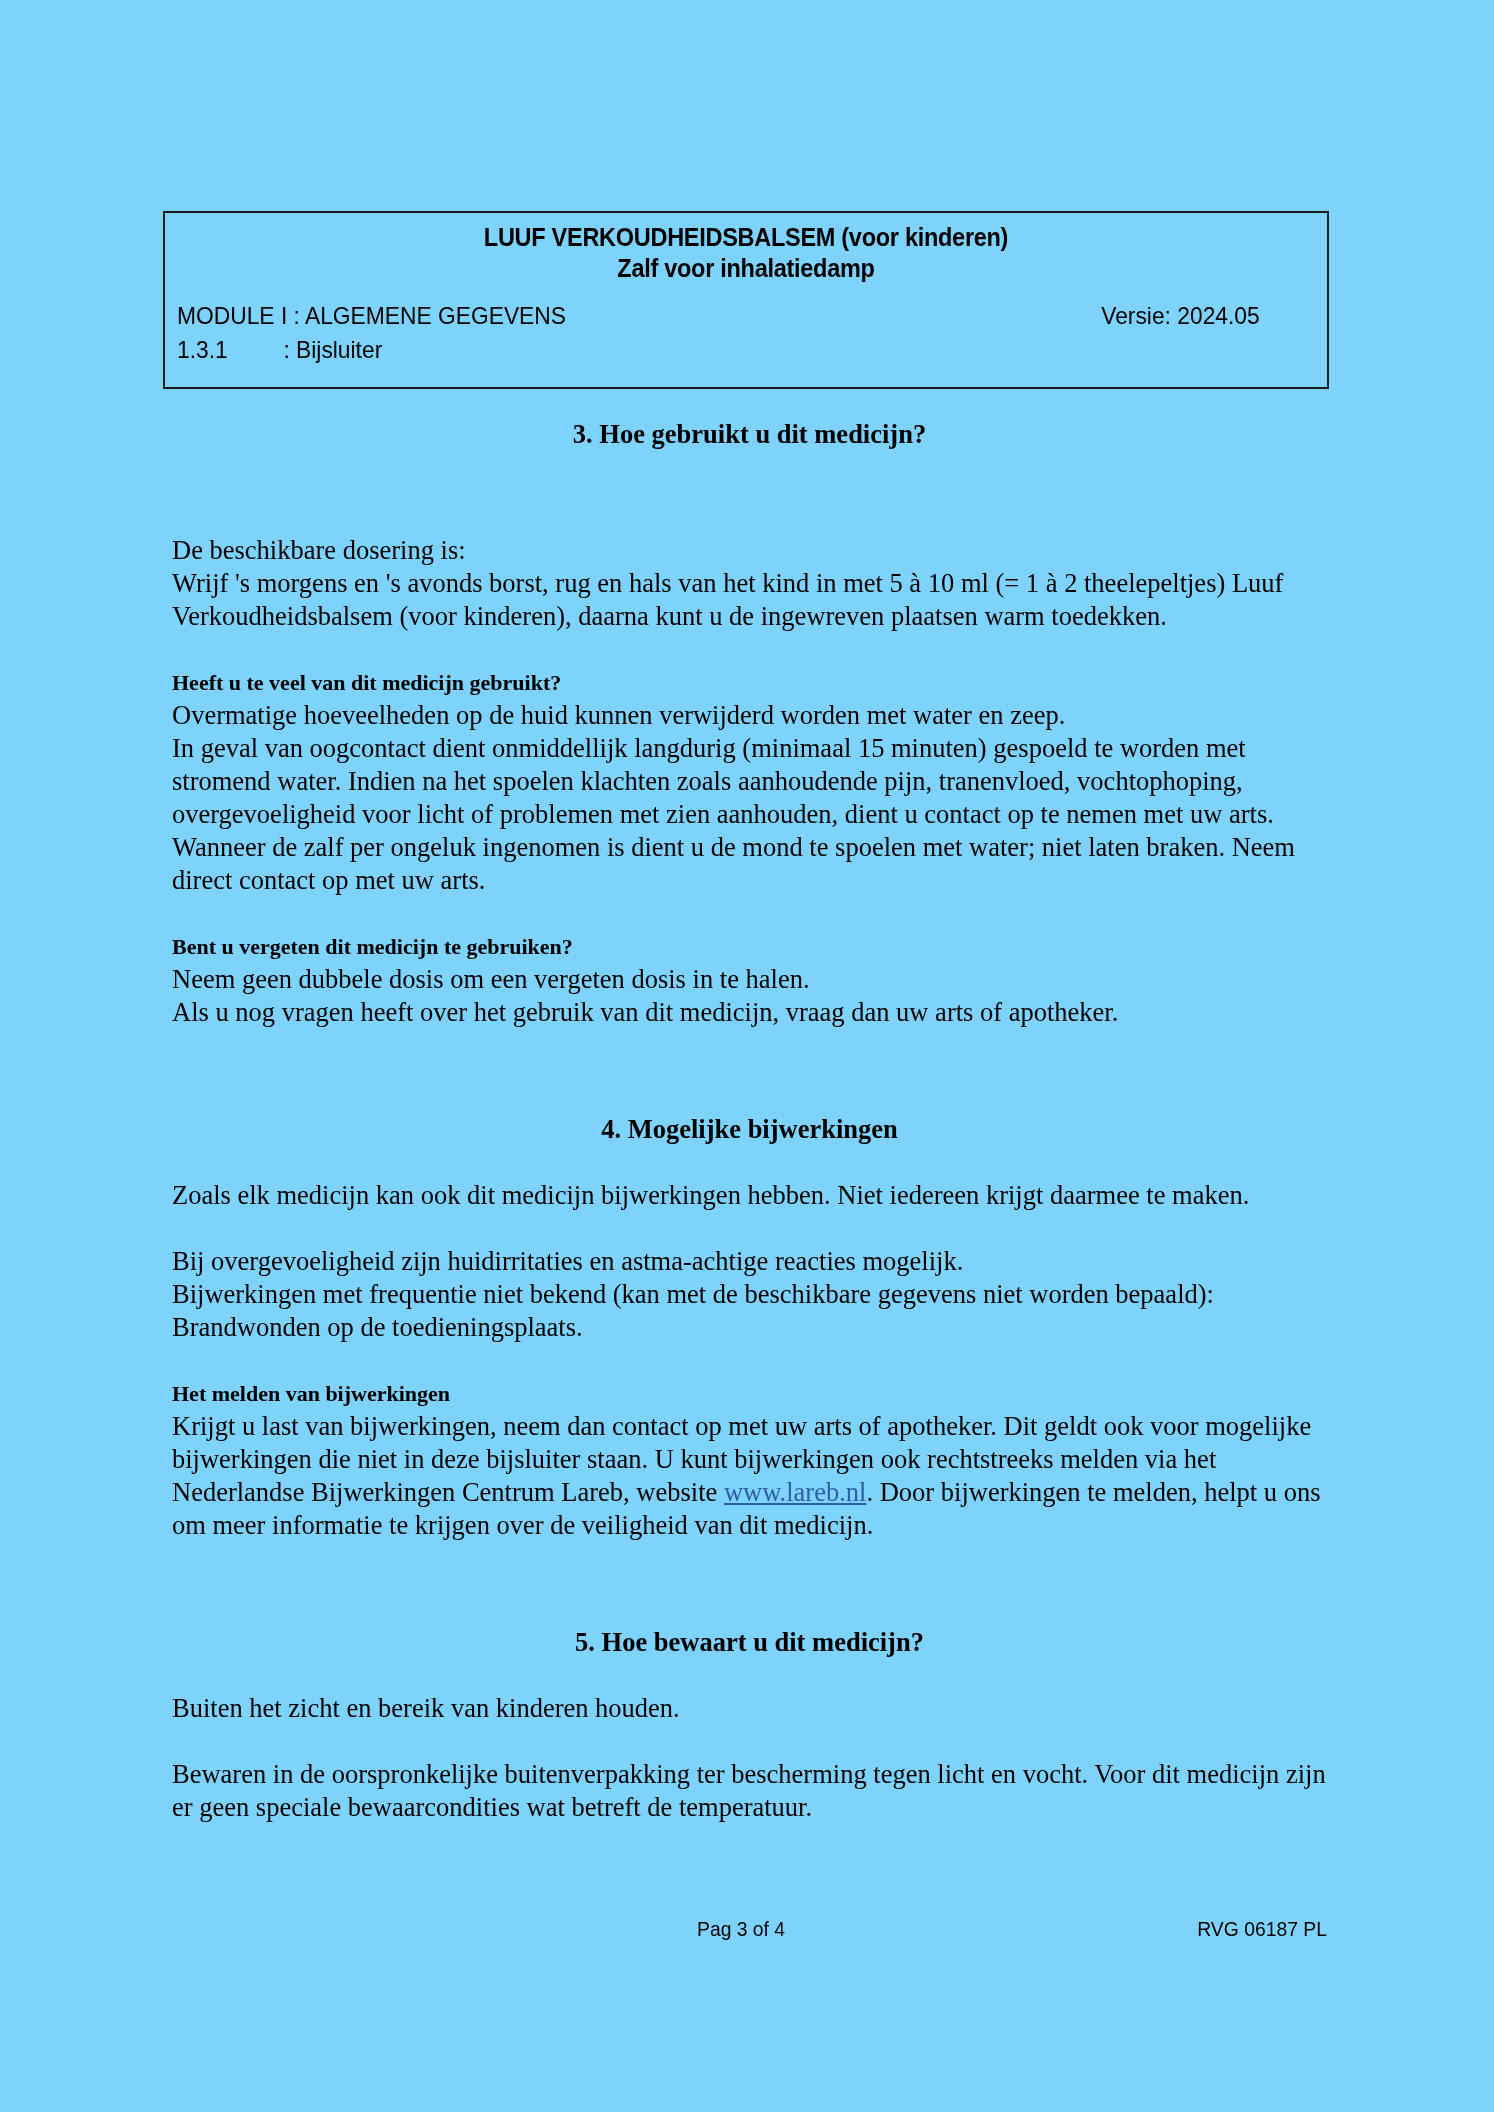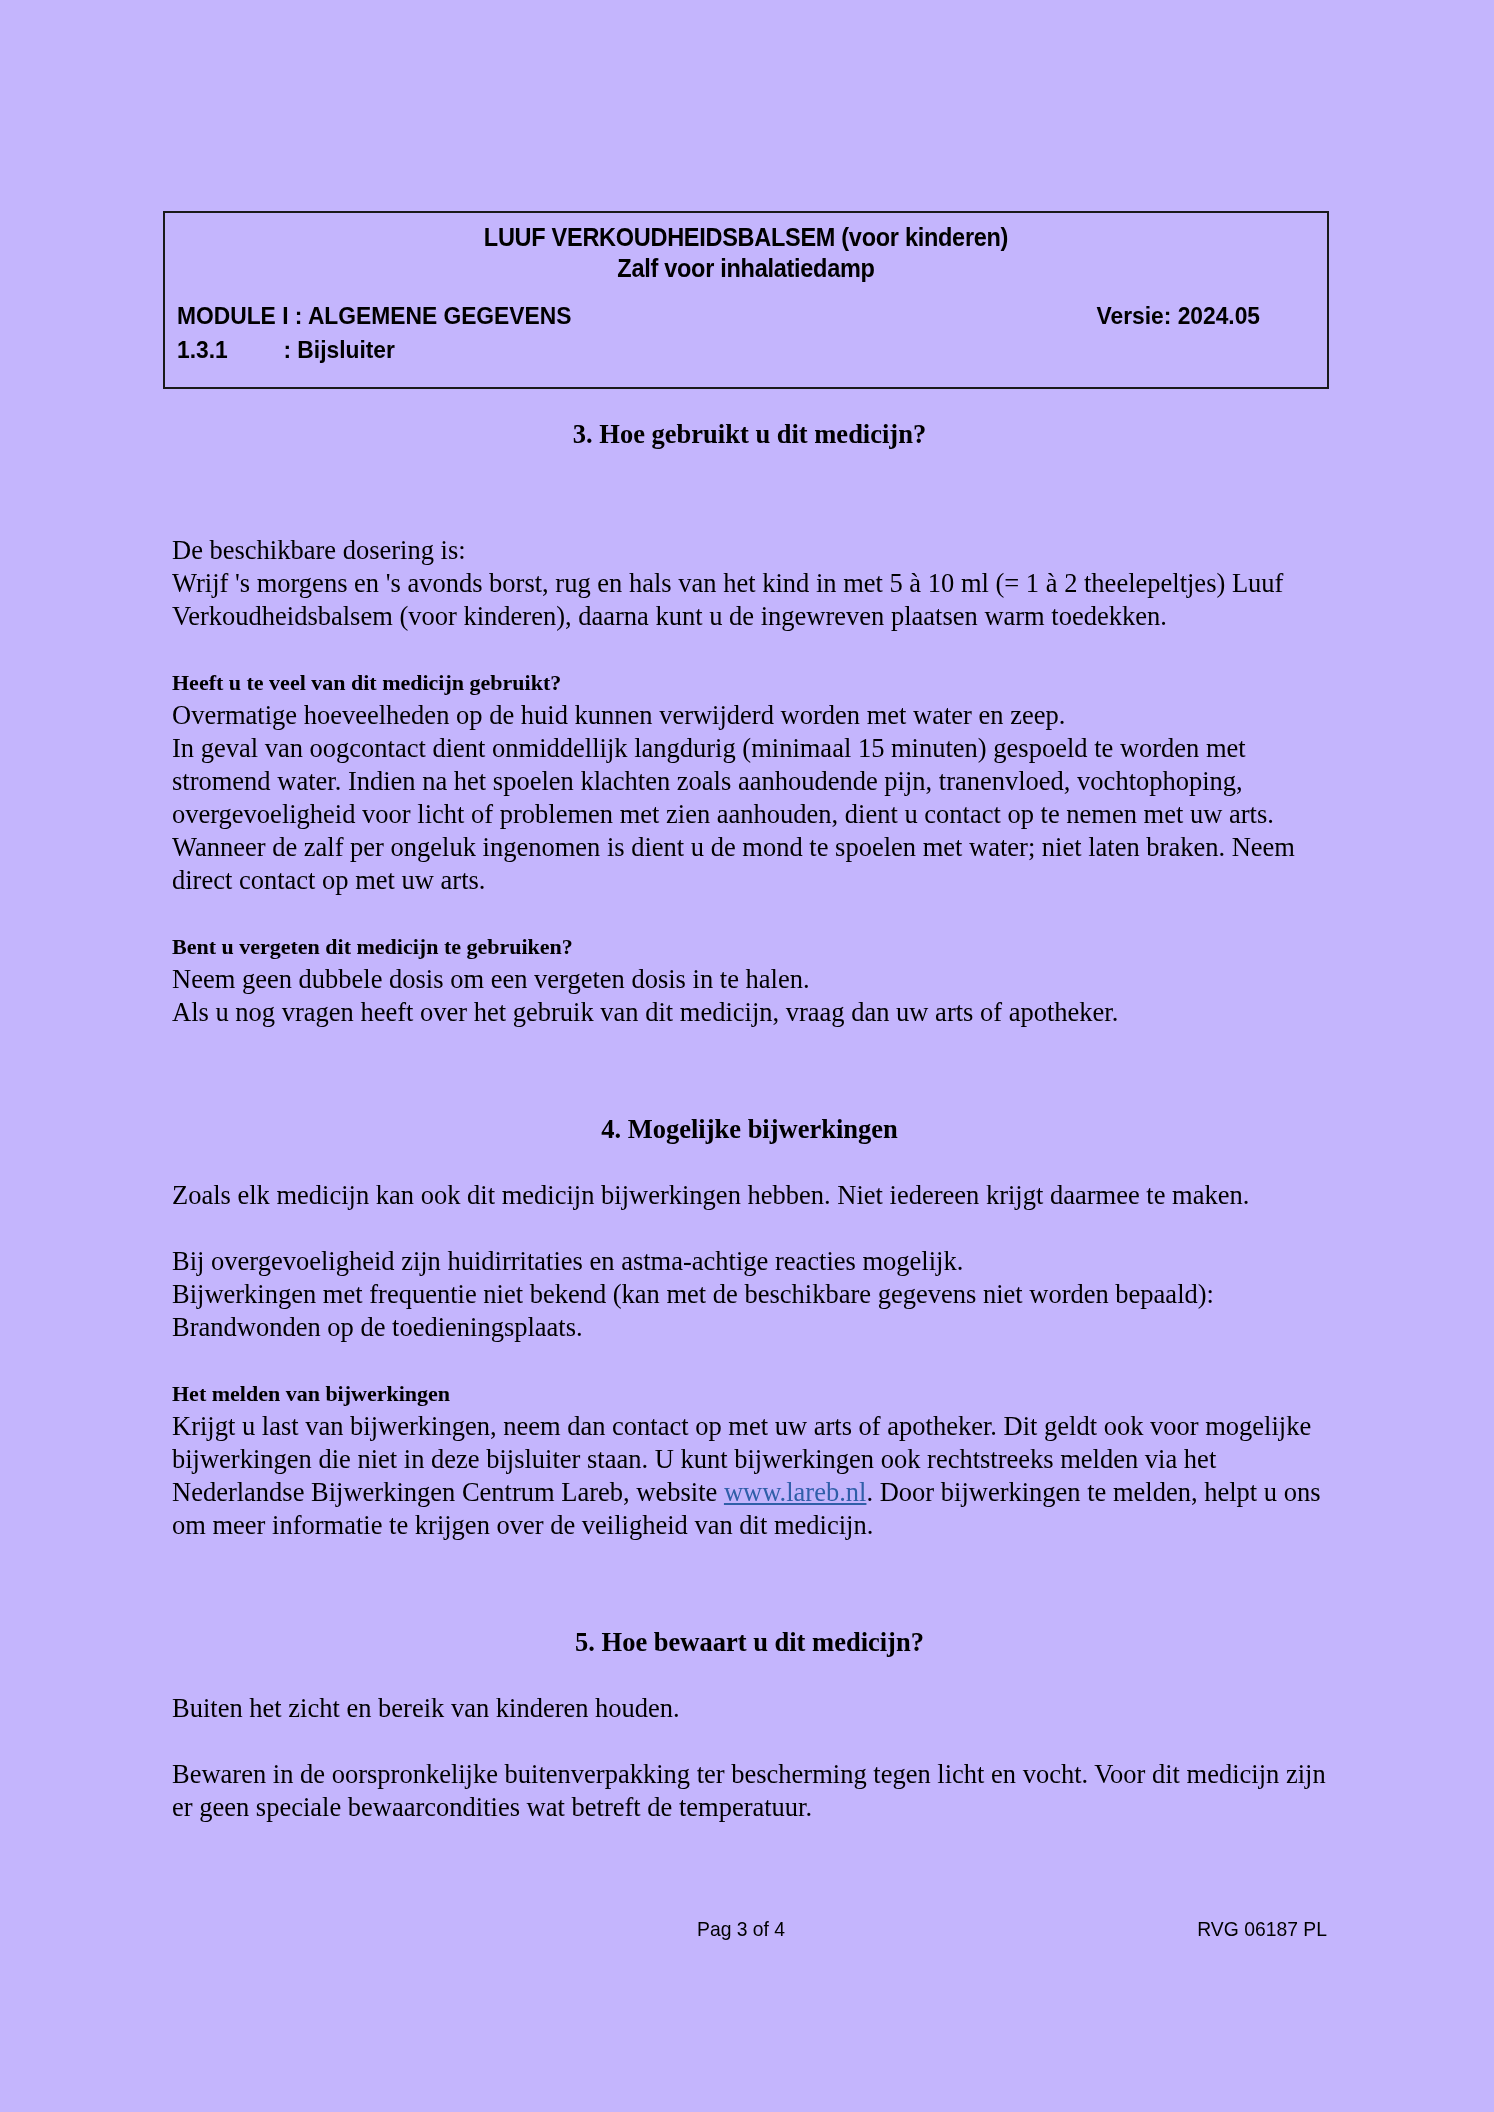--- a/index.html
+++ b/index.html
@@ -16,21 +16,21 @@
     color: #000000;
     overflow: hidden;
   }
 
   .page {
     position: absolute;
     left: 0;
     top: 0;
     width: 1494px;
     height: 2112px;
-    background: #c4b5fd;
+    background: #7dd3fc;
   }
 
   
   .header-box {
     position: absolute;
     left: 163px;
     top: 211px;
     width: 1166px;
     height: 178px;
     border: 2px solid #1a1a1a;
@@ -53,21 +53,21 @@
   .header-meta {
     position: absolute;
     left: 12px;
     right: 12px;
     top: 86px;
   }
   .header-meta-row {
     display: flex;
     justify-content: space-between;
     align-items: center;
-    font-weight: bold;
+    font-weight: normal;
     font-size: 24px;
     line-height: 34px;
     white-space: nowrap;
   }
   .header-meta-left {
     transform: scaleX(0.95);
     transform-origin: left center;
   }
   .header-meta-right {
     transform: scaleX(0.95);

